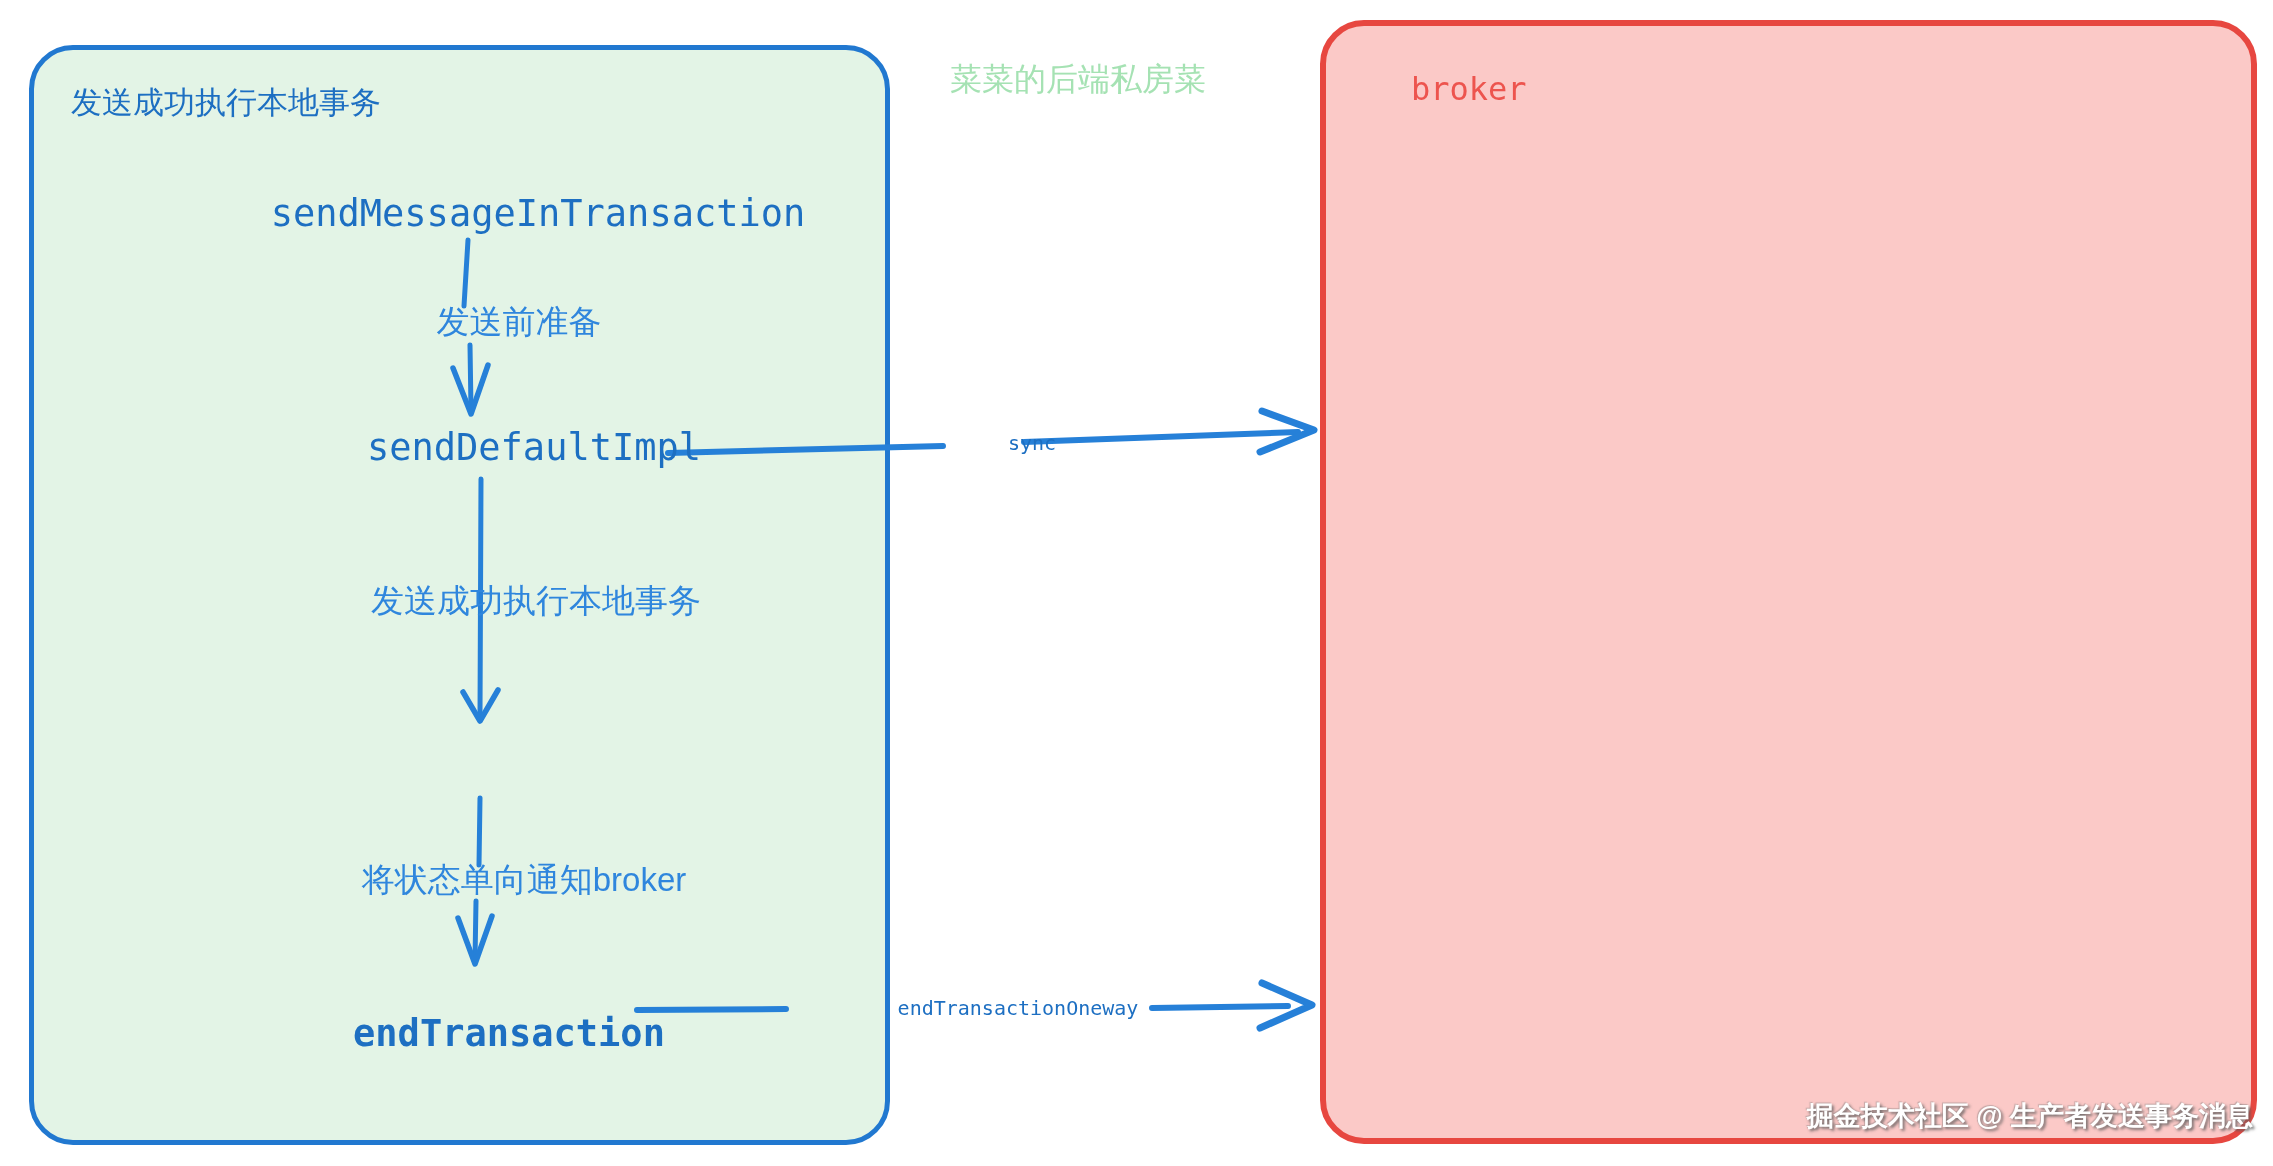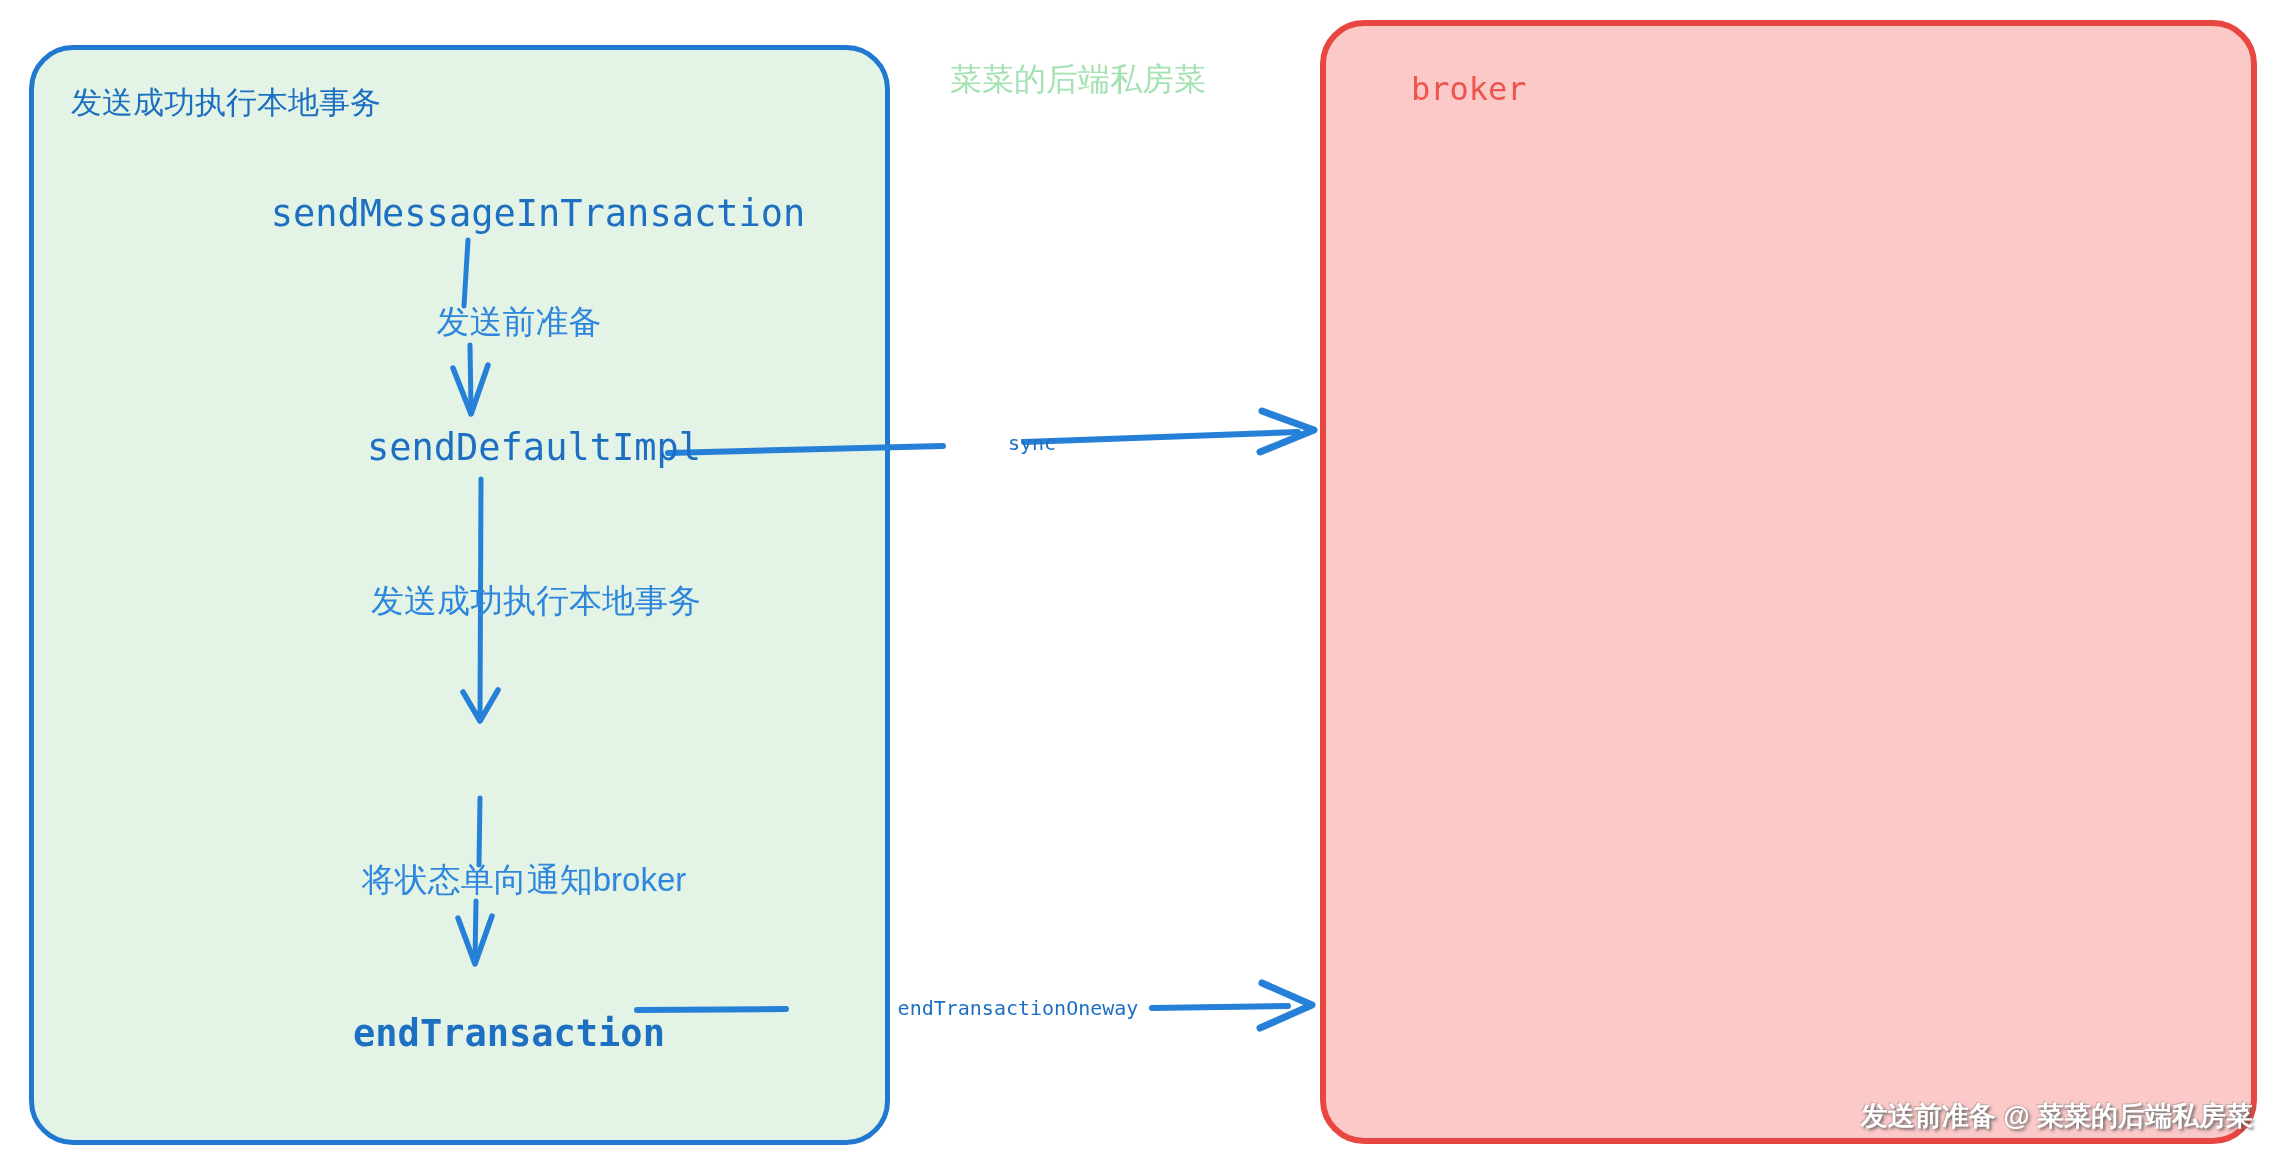--- a/index.html
+++ b/index.html
@@ -110,15 +110,15 @@
   <div class="txt cjk-label centered" style="left:488px;top:601px;">发送成功执行本地事务</div>
 
   <div class="txt cjk-label centered" style="left:476px;top:880px;">将状态单向通知broker</div>
 
   <div class="txt mono arrow-label centered" style="left:984px;top:443px;">sync</div>
 
   <div class="txt mono arrow-label centered" style="left:970px;top:1008px;">endTransactionOneway</div>
 
   <div class="txt wm-top">菜菜的后端私房菜</div>
 
-  <div class="txt wm-bottom">发送前准备 @ 菜菜的后端私房菜</div>
+  <div class="txt wm-bottom">掘金技术社区 @ 生产者发送事务消息</div>
 
 </div>
 
 </body></html>

